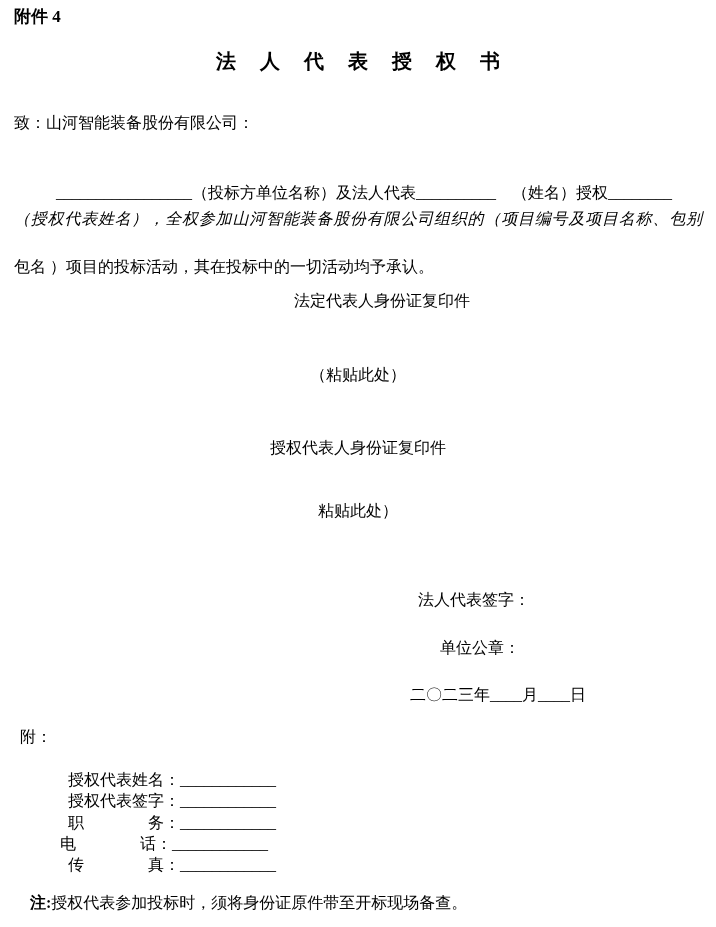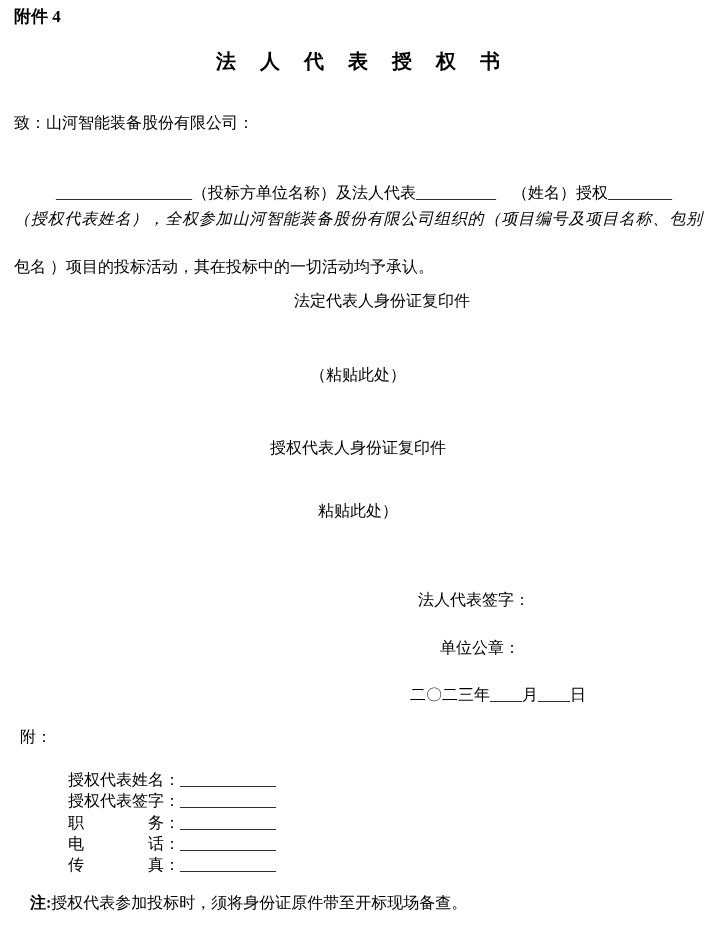--- a/index.html
+++ b/index.html
@@ -89,21 +89,21 @@
   </div>
 
   <div class="line" style="top:768px; left:52px;">
     <span class="field-label">授权代表签字</span><span>：</span><span>____________</span>
   </div>
 
   <div class="line" style="top:790px; left:52px;">
     <span class="field-label">职务</span><span>：</span><span>____________</span>
   </div>
 
-  <div class="line" style="top:811px; left:52px;">
+  <div class="line" style="top:811px; left:44px;">
     <span class="field-label">电话</span><span>：</span><span>____________</span>
   </div>
 
   <div class="line" style="top:832px; left:52px;">
     <span class="field-label">传真</span><span>：</span><span>____________</span>
   </div>
 
   <div class="line" style="top:870px; left:14px;">
     <span class="bold">注:</span><span>授权代表参加投标时，须将身份证原件带至开标现场备查。</span>
   </div>

